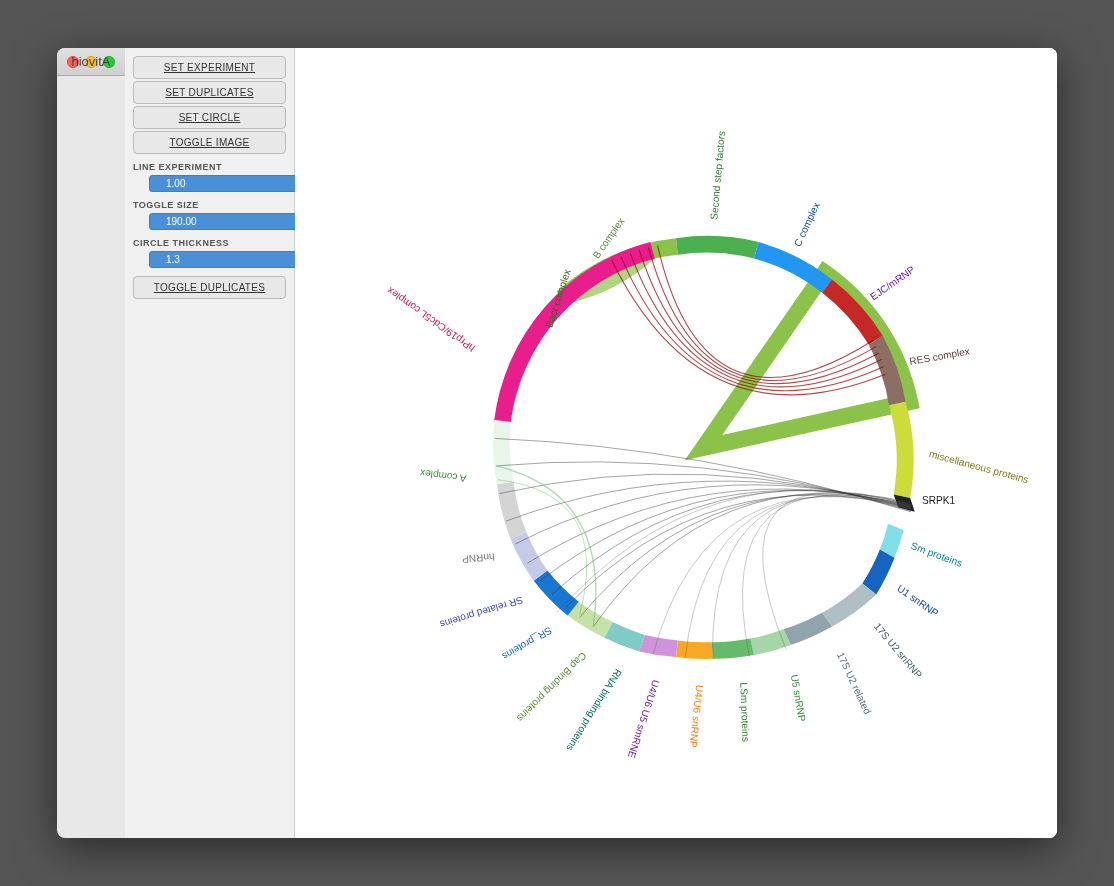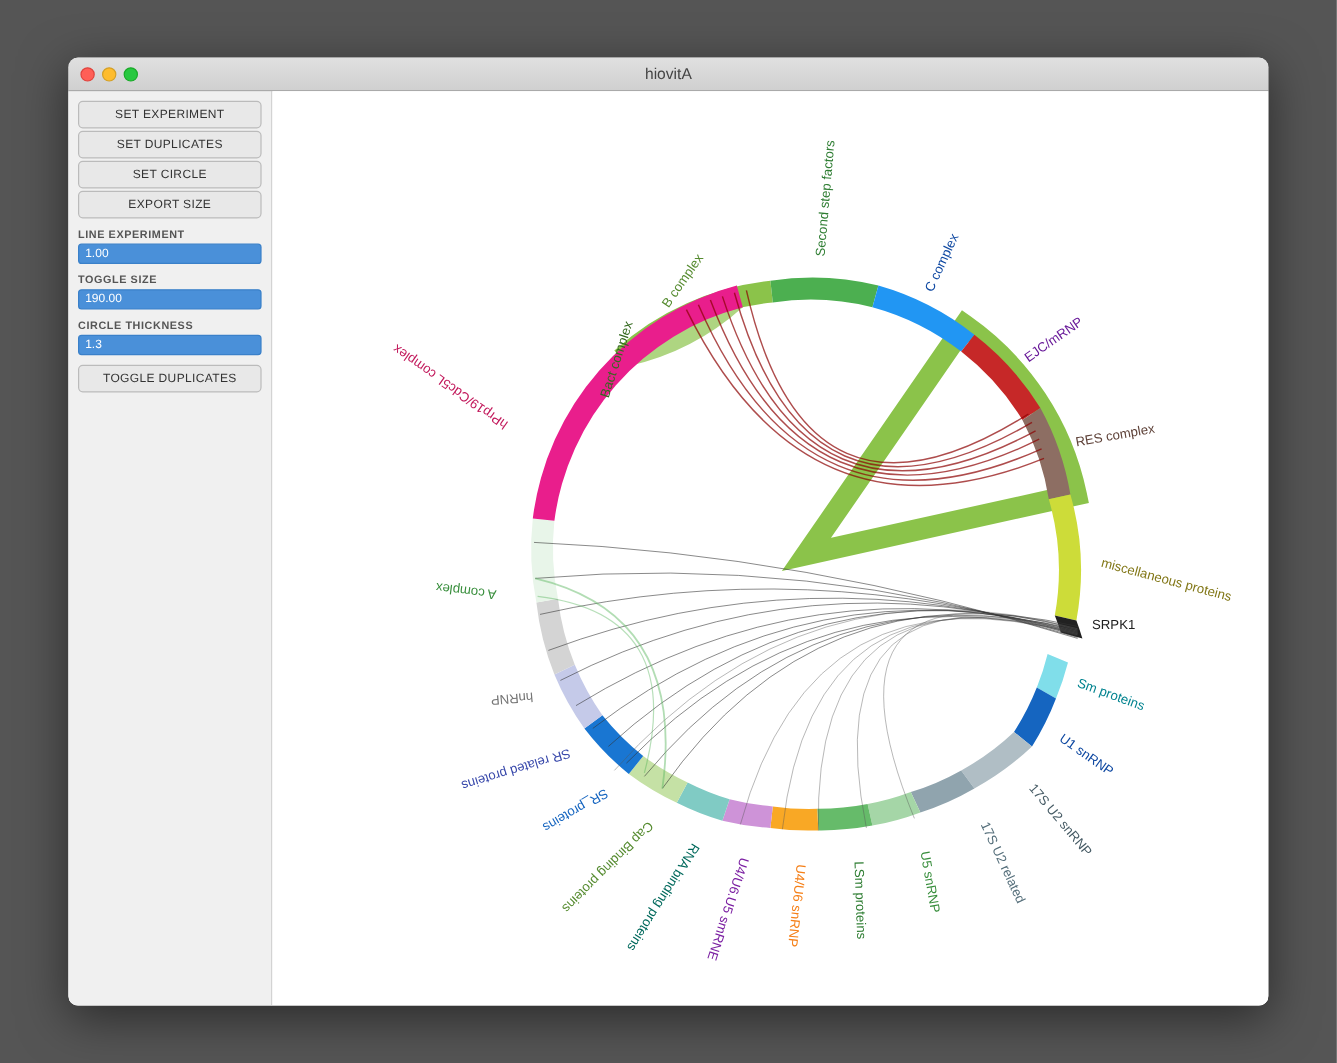--- a/index.html
+++ b/index.html
@@ -13,21 +13,21 @@
       font-family: -apple-system, 'Helvetica Neue', Arial, sans-serif;
     }
     .window {
       width: 1000px;
       height: 790px;
       background: #e8e8e8;
       border-radius: 8px;
       box-shadow: 0 10px 40px rgba(0,0,0,0.5);
       overflow: hidden;
       display: flex;
-      flex-direction: column;
+      flex-direction: row;
     }
     .titlebar {
       height: 28px;
       background: linear-gradient(180deg, #e0e0e0 0%, #d0d0d0 100%);
       border-bottom: 1px solid #aaa;
       display: flex;
       align-items: center;
       padding: 0 10px;
       position: relative;
     }
@@ -69,37 +69,39 @@
       background: #e8e8e8;
       border: 1px solid #bbb;
       border-radius: 4px;
       padding: 5px 16px;
       font-size: 10px;
       color: #333;
       text-align: center;
       cursor: pointer;
       font-weight: 500;
       letter-spacing: 0.3px;
+      text-decoration: underline;
     }
     .label {
       font-size: 9px;
       color: #555;
       margin-top: 6px;
       margin-bottom: 1px;
       font-weight: 600;
       letter-spacing: 0.5px;
     }
     .input-field {
       background: #4a90d9;
       color: white;
       border: 1px solid #3a80c9;
       border-radius: 3px;
-      padding: 2px 5px;
+      padding: 2px 16px;
       font-size: 10px;
       width: 100%;
+      margin-left: 16px;
     }
     .main {
       flex: 1;
       background: white;
       position: relative;
       overflow: hidden;
     }
     svg.chord-diagram {
       position: absolute;
       top: 0; left: 0;
@@ -117,21 +119,21 @@
       <div class="tl tl-min"></div>
       <div class="tl tl-max"></div>
     </div>
     <span class="title">hiovitA</span>
   </div>
   <div class="content">
     <div class="sidebar">
       <button class="btn">SET EXPERIMENT</button>
       <button class="btn">SET DUPLICATES</button>
       <button class="btn">SET CIRCLE</button>
-      <button class="btn">EXPORT SIZE</button>
+      <button class="btn">TOGGLE IMAGE</button>
       <div class="label">LINE EXPERIMENT</div>
       <div class="input-field">1.00</div>
       <div class="label">TOGGLE SIZE</div>
       <div class="input-field">190.00</div>
       <div class="label">CIRCLE THICKNESS</div>
       <div class="input-field">1.3</div>
       <button class="btn" style="margin-top:6px;">TOGGLE DUPLICATES</button>
     </div>
     <div class="main">
       <svg class="chord-diagram" viewBox="0 0 830 760" xmlns="http://www.w3.org/2000/svg">

